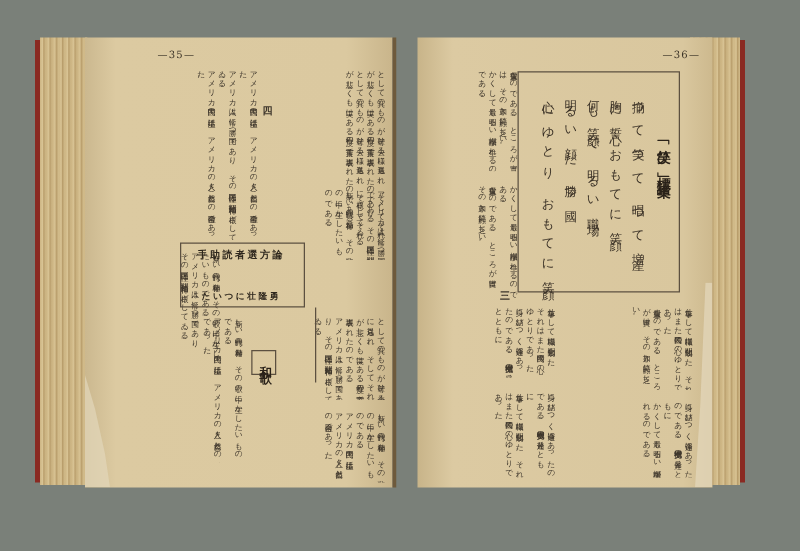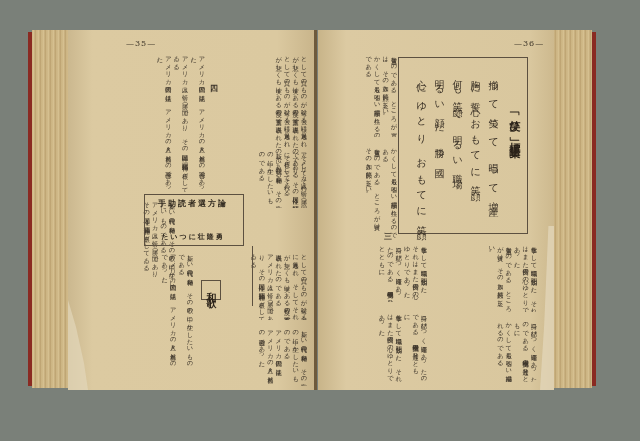--- a/index.html
+++ b/index.html
@@ -2,21 +2,21 @@
 <html><head>
 <meta charset="utf-8">
 <style>
   html,body{margin:0;padding:0;}
   body{width:640px;height:441px;background:#7a8079;position:relative;overflow:hidden;font-family:"DejaVu Serif",serif;}
   .book{position:absolute;left:28px;top:26px;width:568px;height:370px;}
   .cover{position:absolute;background:#8a2a22;}
   .edge{position:absolute;background:repeating-linear-gradient(90deg,#cdb583 0px,#d8c394 2px,#b99e6c 3px,#d3bd8c 5px);}
   .page{position:absolute;top:4px;height:360px;background:#d7c59d;overflow:hidden;}
   .page.left{left:40px;width:246px;background:linear-gradient(90deg,#cbb88f 0%,#dccaa1 10%,#dbc9a0 85%,#c9b58b 100%);}
-  .page.right{left:290px;width:236px;background:linear-gradient(90deg,#c8b489 0%,#dccaa2 12%,#d9c79e 90%,#cdb98e 100%);}
+  .page.right{left:306px;width:236px;background:linear-gradient(90deg,#c8b489 0%,#dccaa2 12%,#d9c79e 90%,#cdb98e 100%);}
   .gutter{position:absolute;left:286px;top:4px;width:3px;height:360px;background:#6e5a3c;}
   .pnum{position:absolute;top:9px;font-size:8px;color:#3a3226;letter-spacing:1px;text-align:right;}
   .col{position:absolute;writing-mode:vertical-rl;font-size:6.2px;line-height:8.4px;color:#3c342a;overflow:hidden;letter-spacing:0.4px;}
   .col span{display:block;}
   .boxed{position:absolute;border:1px solid #5c5040;}
   .head-top{position:absolute;font-size:8px;color:#2e271d;font-weight:bold;text-align:center;letter-spacing:2px;}
   .head-main{position:absolute;font-size:15px;color:#2a2219;font-weight:bold;text-align:center;letter-spacing:3px;}
   .head-sub{position:absolute;font-size:7px;color:#2e271d;font-weight:bold;text-align:center;letter-spacing:2px;}
   .waka{position:absolute;border:1px solid #5c5040;writing-mode:vertical-rl;font-size:10px;font-weight:bold;padding:3px 2px;color:#2a2219;letter-spacing:6px;}
   .slogan-title{position:absolute;writing-mode:vertical-rl;font-size:11px;font-weight:bold;color:#2a2219;letter-spacing:3px;}

